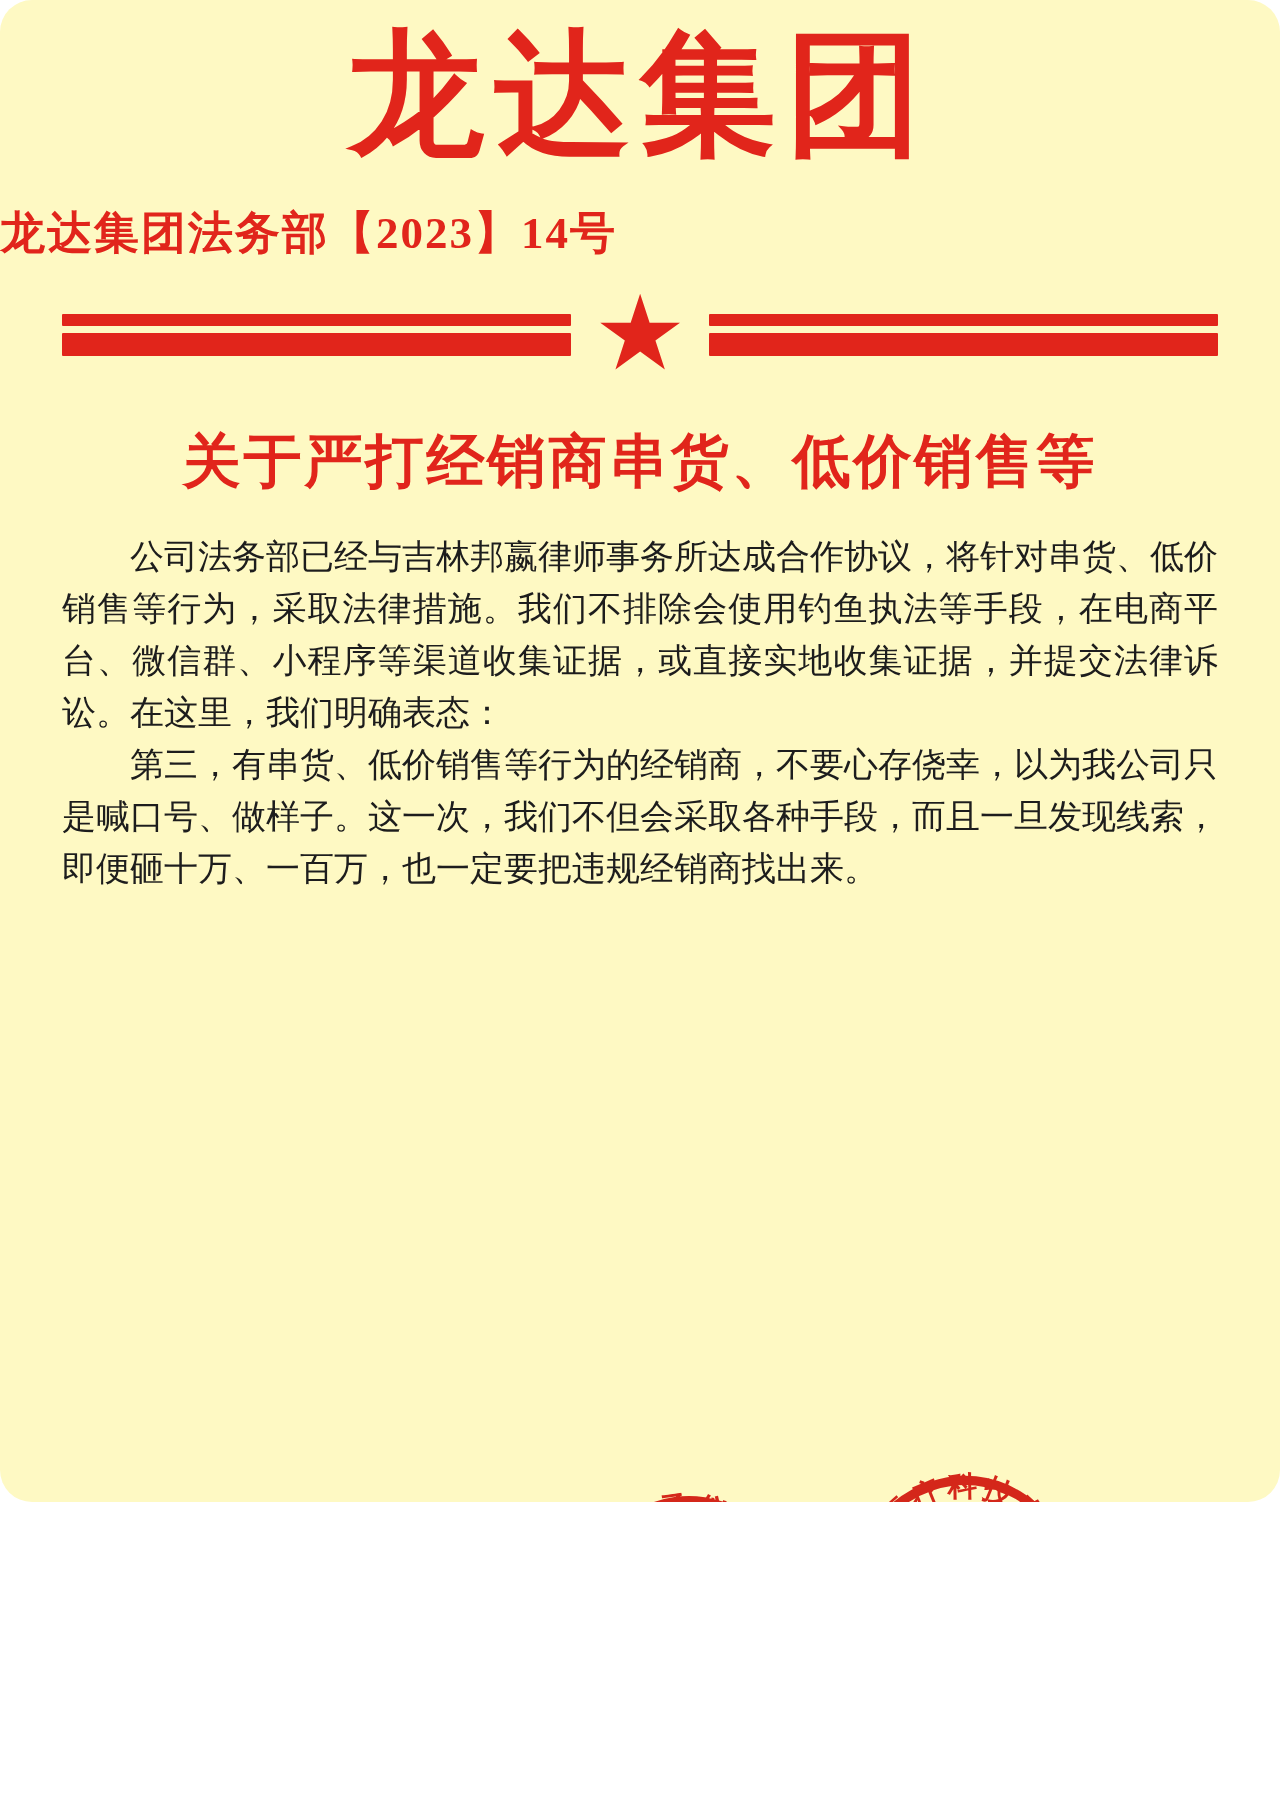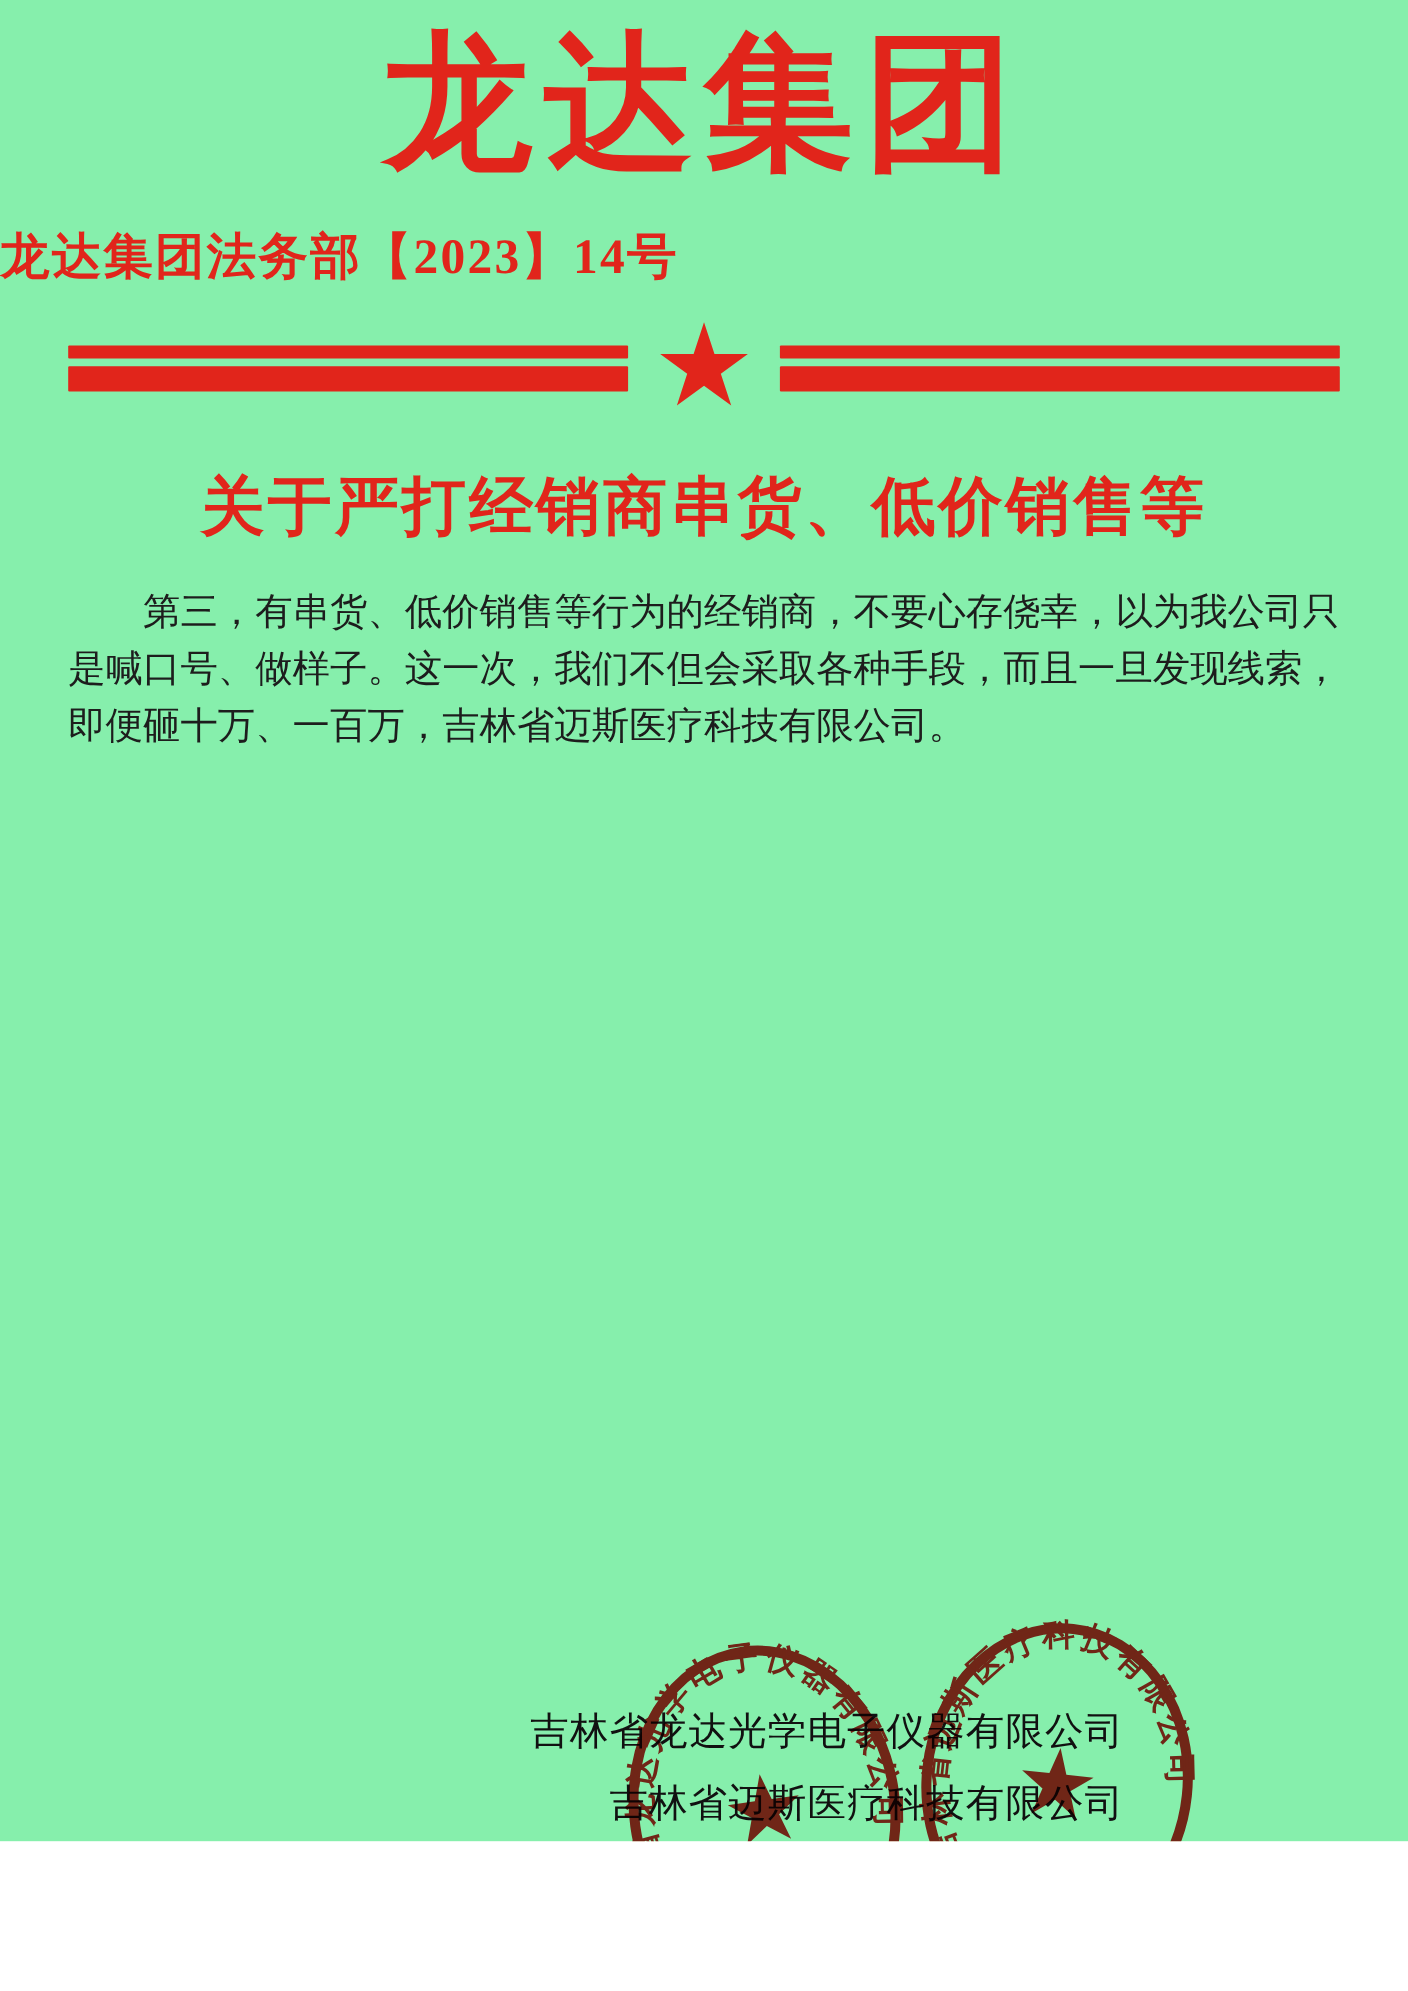--- a/index.html
+++ b/index.html
@@ -1,21 +1,22 @@
 <!DOCTYPE html>
 <html><head>
 <meta charset="utf-8">
 <style>
   html,body{margin:0;padding:0;background:#ffffff;}
   .page{
     position:relative;
-    width:1280px;height:1674px;
-    background:#86efac;
+    width:1280px;height:1502px;
+    background:#fef9c3;
     overflow:hidden;
     font-family:"Liberation Sans","DejaVu Sans",sans-serif;
+    border-radius:32px;
   }
   
   .org-title{
     padding-top:26px;
     text-align:center;
     font-family:"Liberation Serif","DejaVu Serif",serif;
     font-weight:bold;
     font-size:136px;
     line-height:1.02;
     letter-spacing:10px;
@@ -117,21 +118,22 @@
       <div class="bar gap"></div>
       <div class="bar thick"></div>
     </div>
   </div>
 
   <div class="notice-title">
     <span>关于严打经销商串货、低价销售等</span><br>
   </div>
 
   <div class="body">
-    <p>第三，有串货、低价销售等行为的经销商，不要心存侥幸，以为我公司只是喊口号、做样子。这一次，我们不但会采取各种手段，而且一旦发现线索，即便砸十万、一百万，吉林省迈斯医疗科技有限公司。</p>
+    <p>公司法务部已经与吉林邦嬴律师事务所达成合作协议，将针对串货、低价销售等行为，采取法律措施。我们不排除会使用钓鱼执法等手段，在电商平台、微信群、小程序等渠道收集证据，或直接实地收集证据，并提交法律诉讼。在这里，我们明确表态：</p>
+    <p>第三，有串货、低价销售等行为的经销商，不要心存侥幸，以为我公司只是喊口号、做样子。这一次，我们不但会采取各种手段，而且一旦发现线索，即便砸十万、一百万，也一定要把违规经销商找出来。</p>
   </div>
 
   <div class="signature">
     <div>吉林省龙达光学电子仪器有限公司</div>
     <div>吉林省迈斯医疗科技有限公司</div>
     <div>二〇二三年三月十四日</div>
   </div>
 
   <svg class="stamp stamp-left" viewBox="0 0 250 300">
     <defs>

